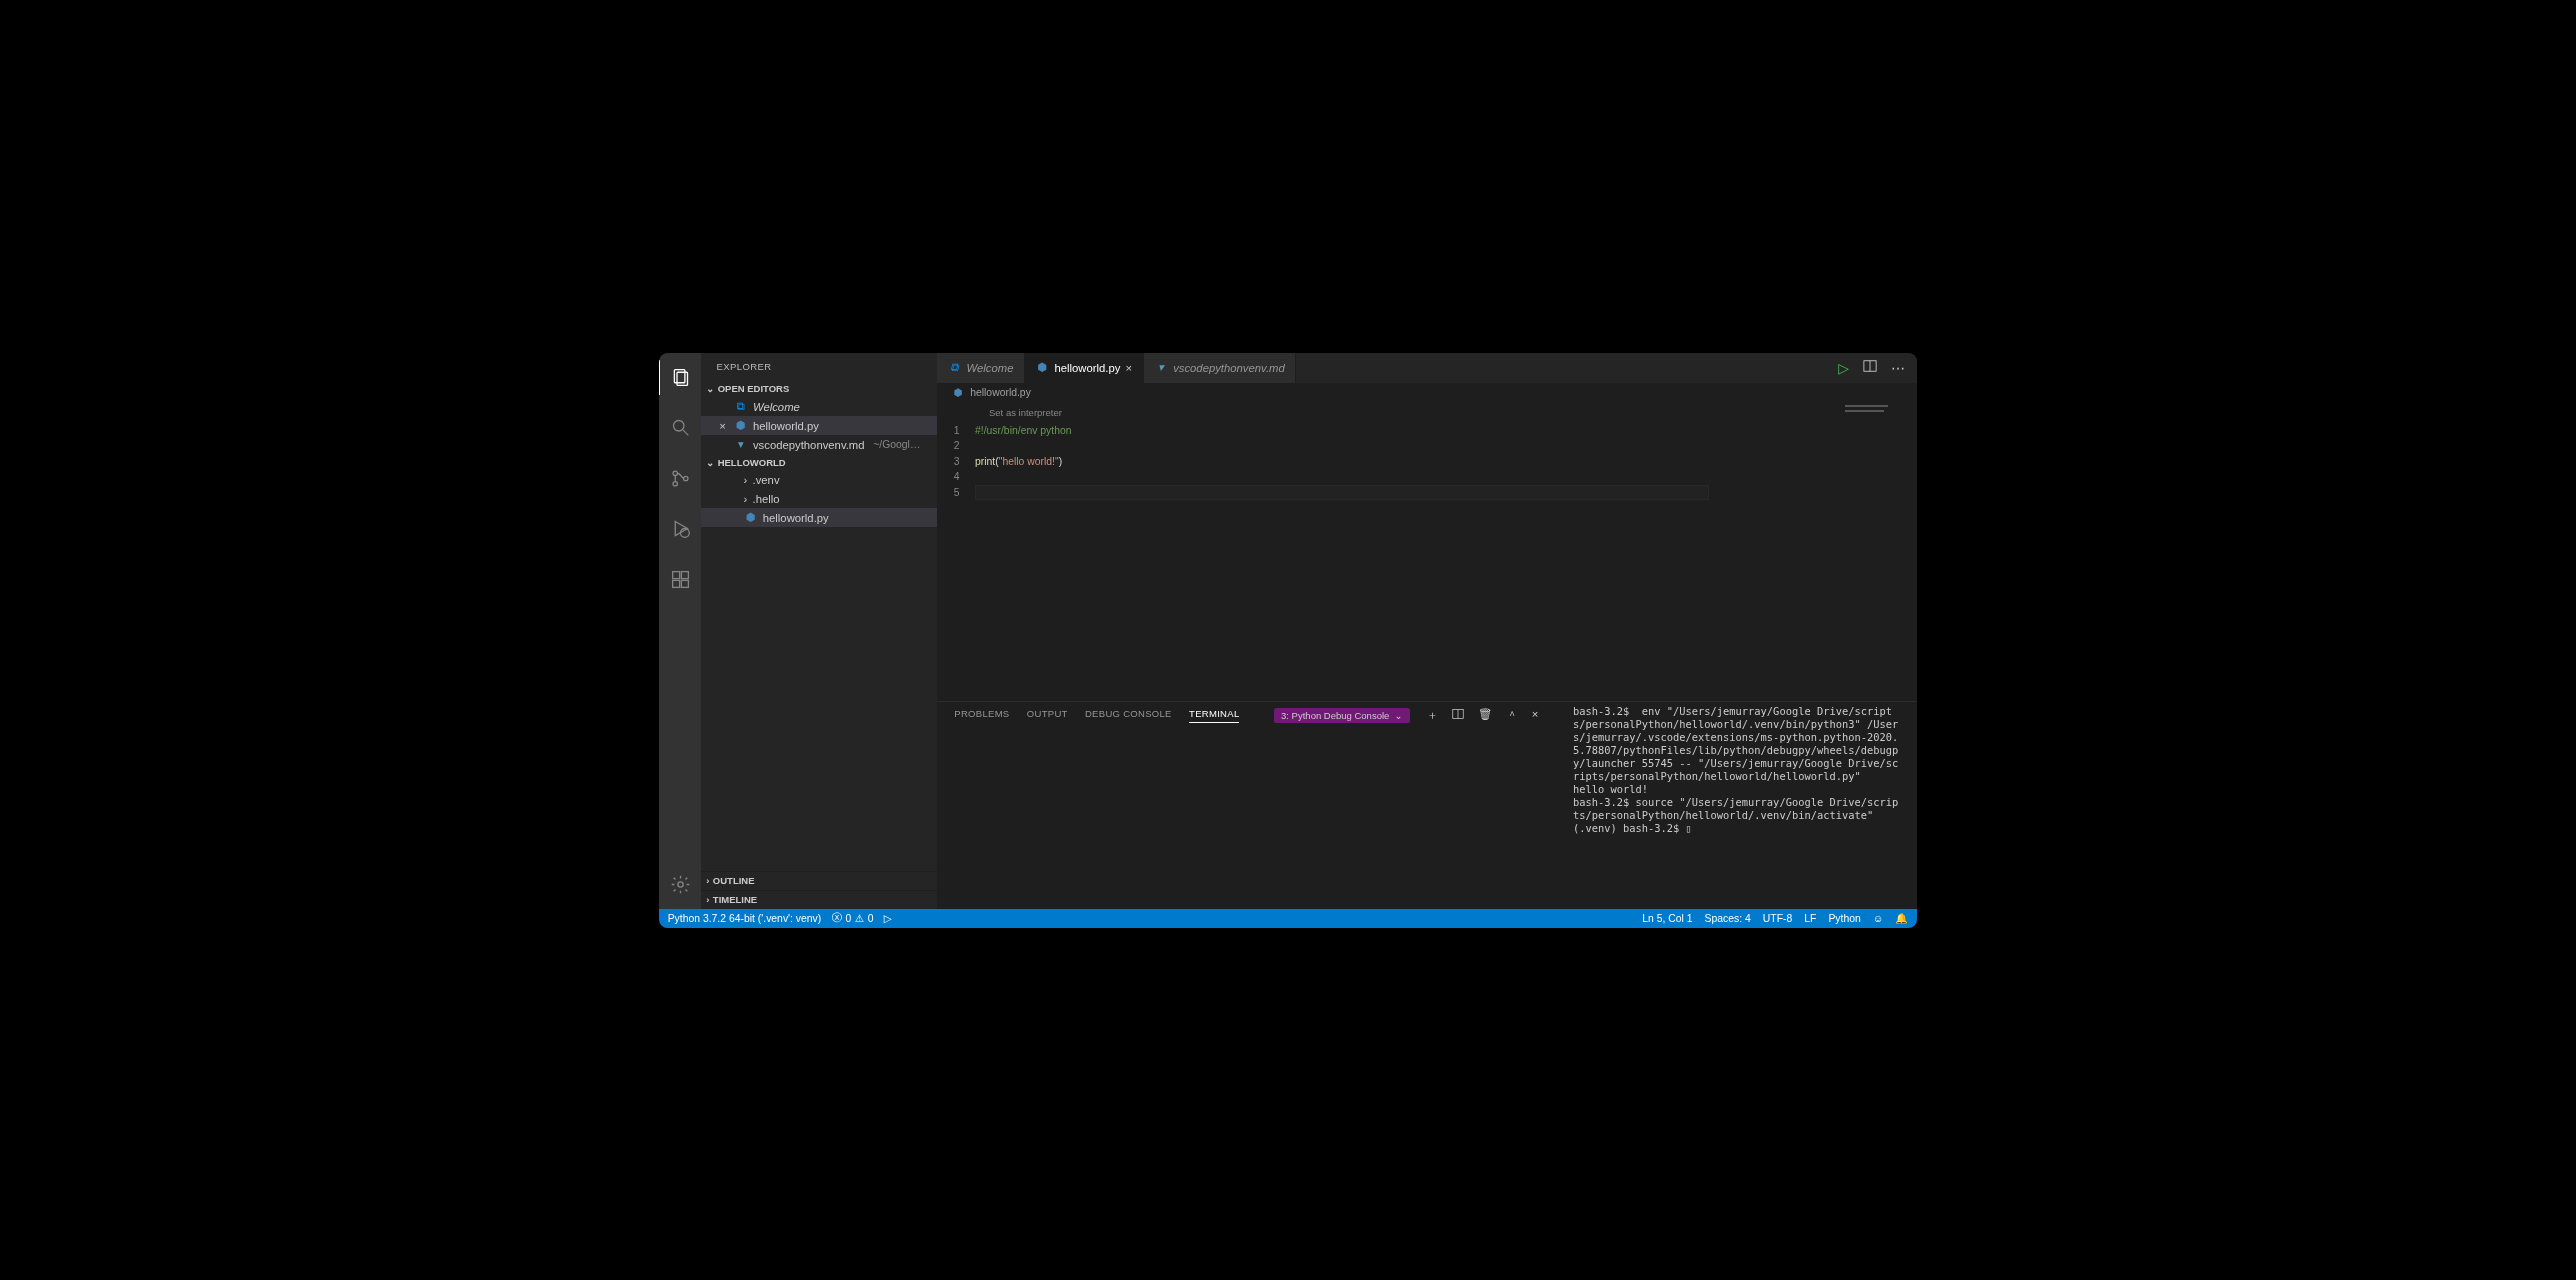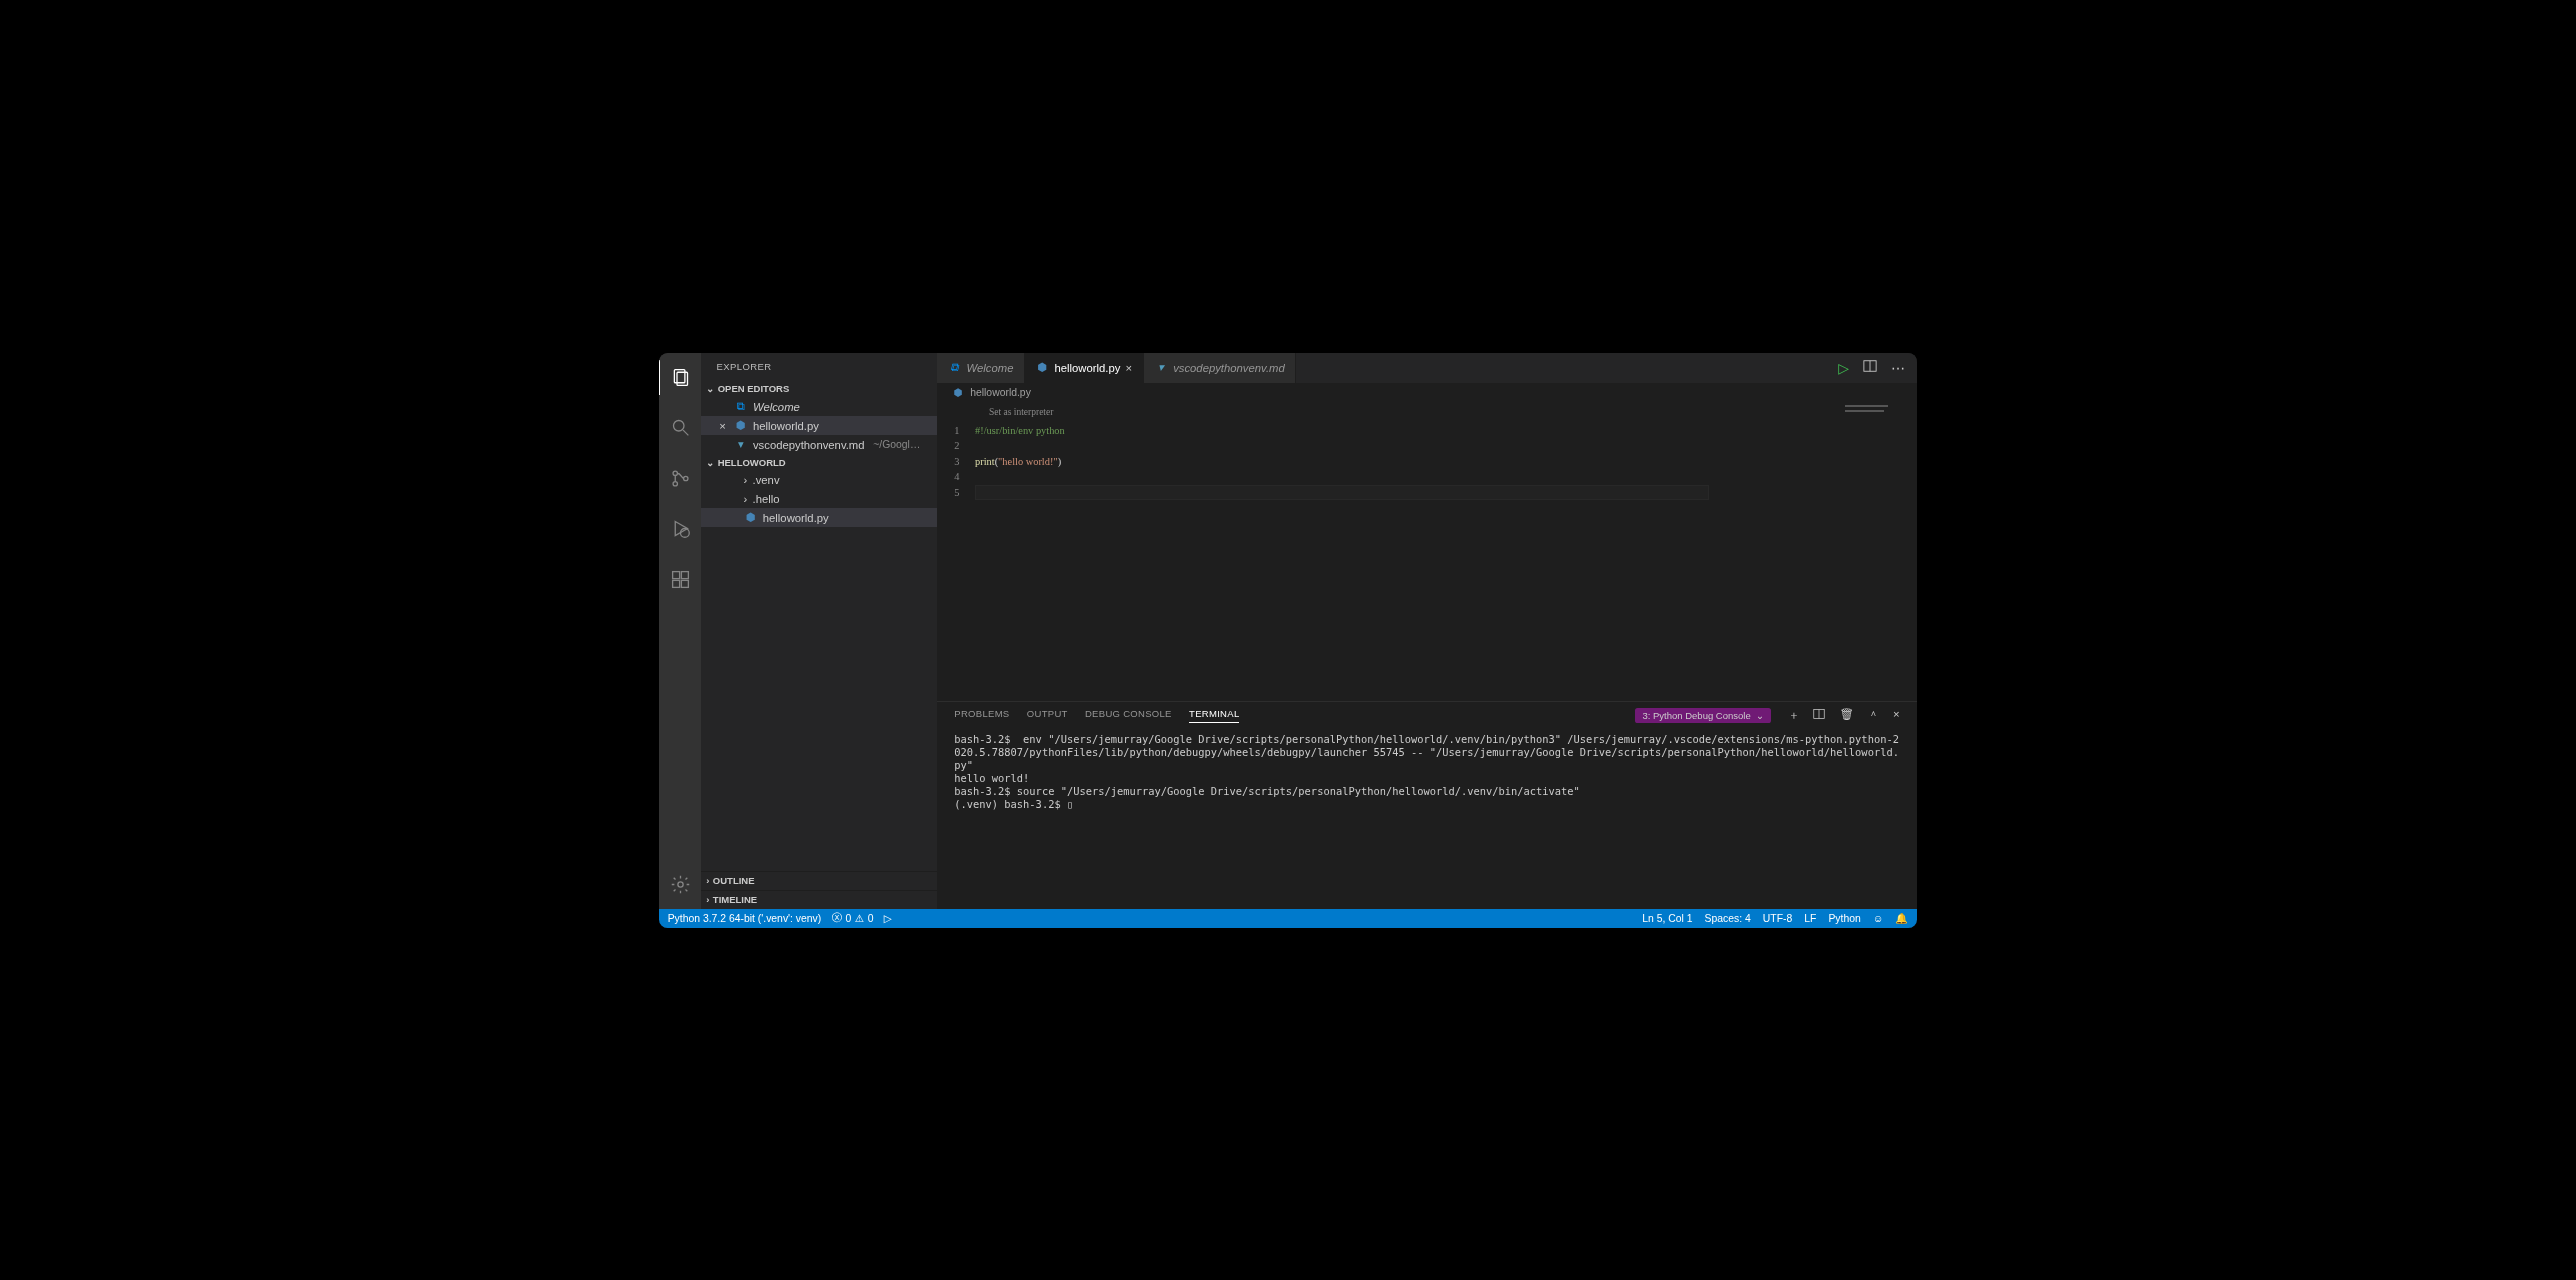--- a/index.html
+++ b/index.html
@@ -75,38 +75,38 @@
 }
 .tab.active { background: #1e1e1e; color: #fff; font-style: normal; }
 .tab .close { color: #ccc; font-style: normal; }
 .tabs-spacer { flex: 1; }
 .tab-actions { display: flex; align-items: center; gap: 14px; padding: 0 12px; color: #ccc; }
 .tab-actions .run { color: #3fb950; }
 .breadcrumb { height: 19px; display: flex; align-items: center; gap: 5.2px; padding-left: 14px; color: #a0a0a0; font-size: 10.4px; }
 .hint { position: absolute; font-size: 9.5px; color: #888; }
 .editor {
   flex: 1; position: relative; display: flex;
-  font-family: Liberation Serif, serif; font-size: 10.4px; line-height: 15.6px;
+  font-family: Liberation Sans, sans-serif; font-size: 10.4px; line-height: 15.6px;
 }
 .gutter { width: 38px; text-align: right; color: #858585; padding-top: 21px; padding-right: 15.6px; }
 .code { flex: 1; padding-top: 21px; color: #d4d4d4; position: relative; }
 .cursor-line {
   position: absolute; left: 0; right: 104px; height: 15.6px;
   border: 0.9px solid #282828; background: rgba(255,255,255,0.02);
 }
 .tk-comment { color: #6a9955; }
 .tk-func { color: #dcdcaa; }
 .tk-punc { color: #d4d4d4; }
 .tk-str { color: #ce9178; }
 .minimap { width: 104px; background: #1e1e1e; padding: 3.5px 3.5px 0 0; display:flex; justify-content:flex-end; }
 .mm { width: 69px; }
 .mm-line { height: 1.7px; margin-bottom: 0.9px; background: #555; }
 .panel {
   height: 208px; background: #1e1e1e; border-top: 0.9px solid #2d2d2d;
-  display: flex; flex-direction: column; color: #ccc;
+  display: flex; flex-direction: row; color: #ccc;
 }
 .panel-tabs {
   height: 28px; display: flex; align-items: center; gap: 17.3px; padding: 0 17.3px;
   font-size: 9.5px; color: #969696;
 }
 .panel-tab { cursor: pointer; padding-bottom: 3.5px; letter-spacing: 0.3px; }
 .panel-tab.active { color: #fff; border-bottom: 0.9px solid #fff; }
 .panel-spacer { flex: 1; }
 .term-select {
   background: #701a75; color: #ccc; font-size: 9.5px;

